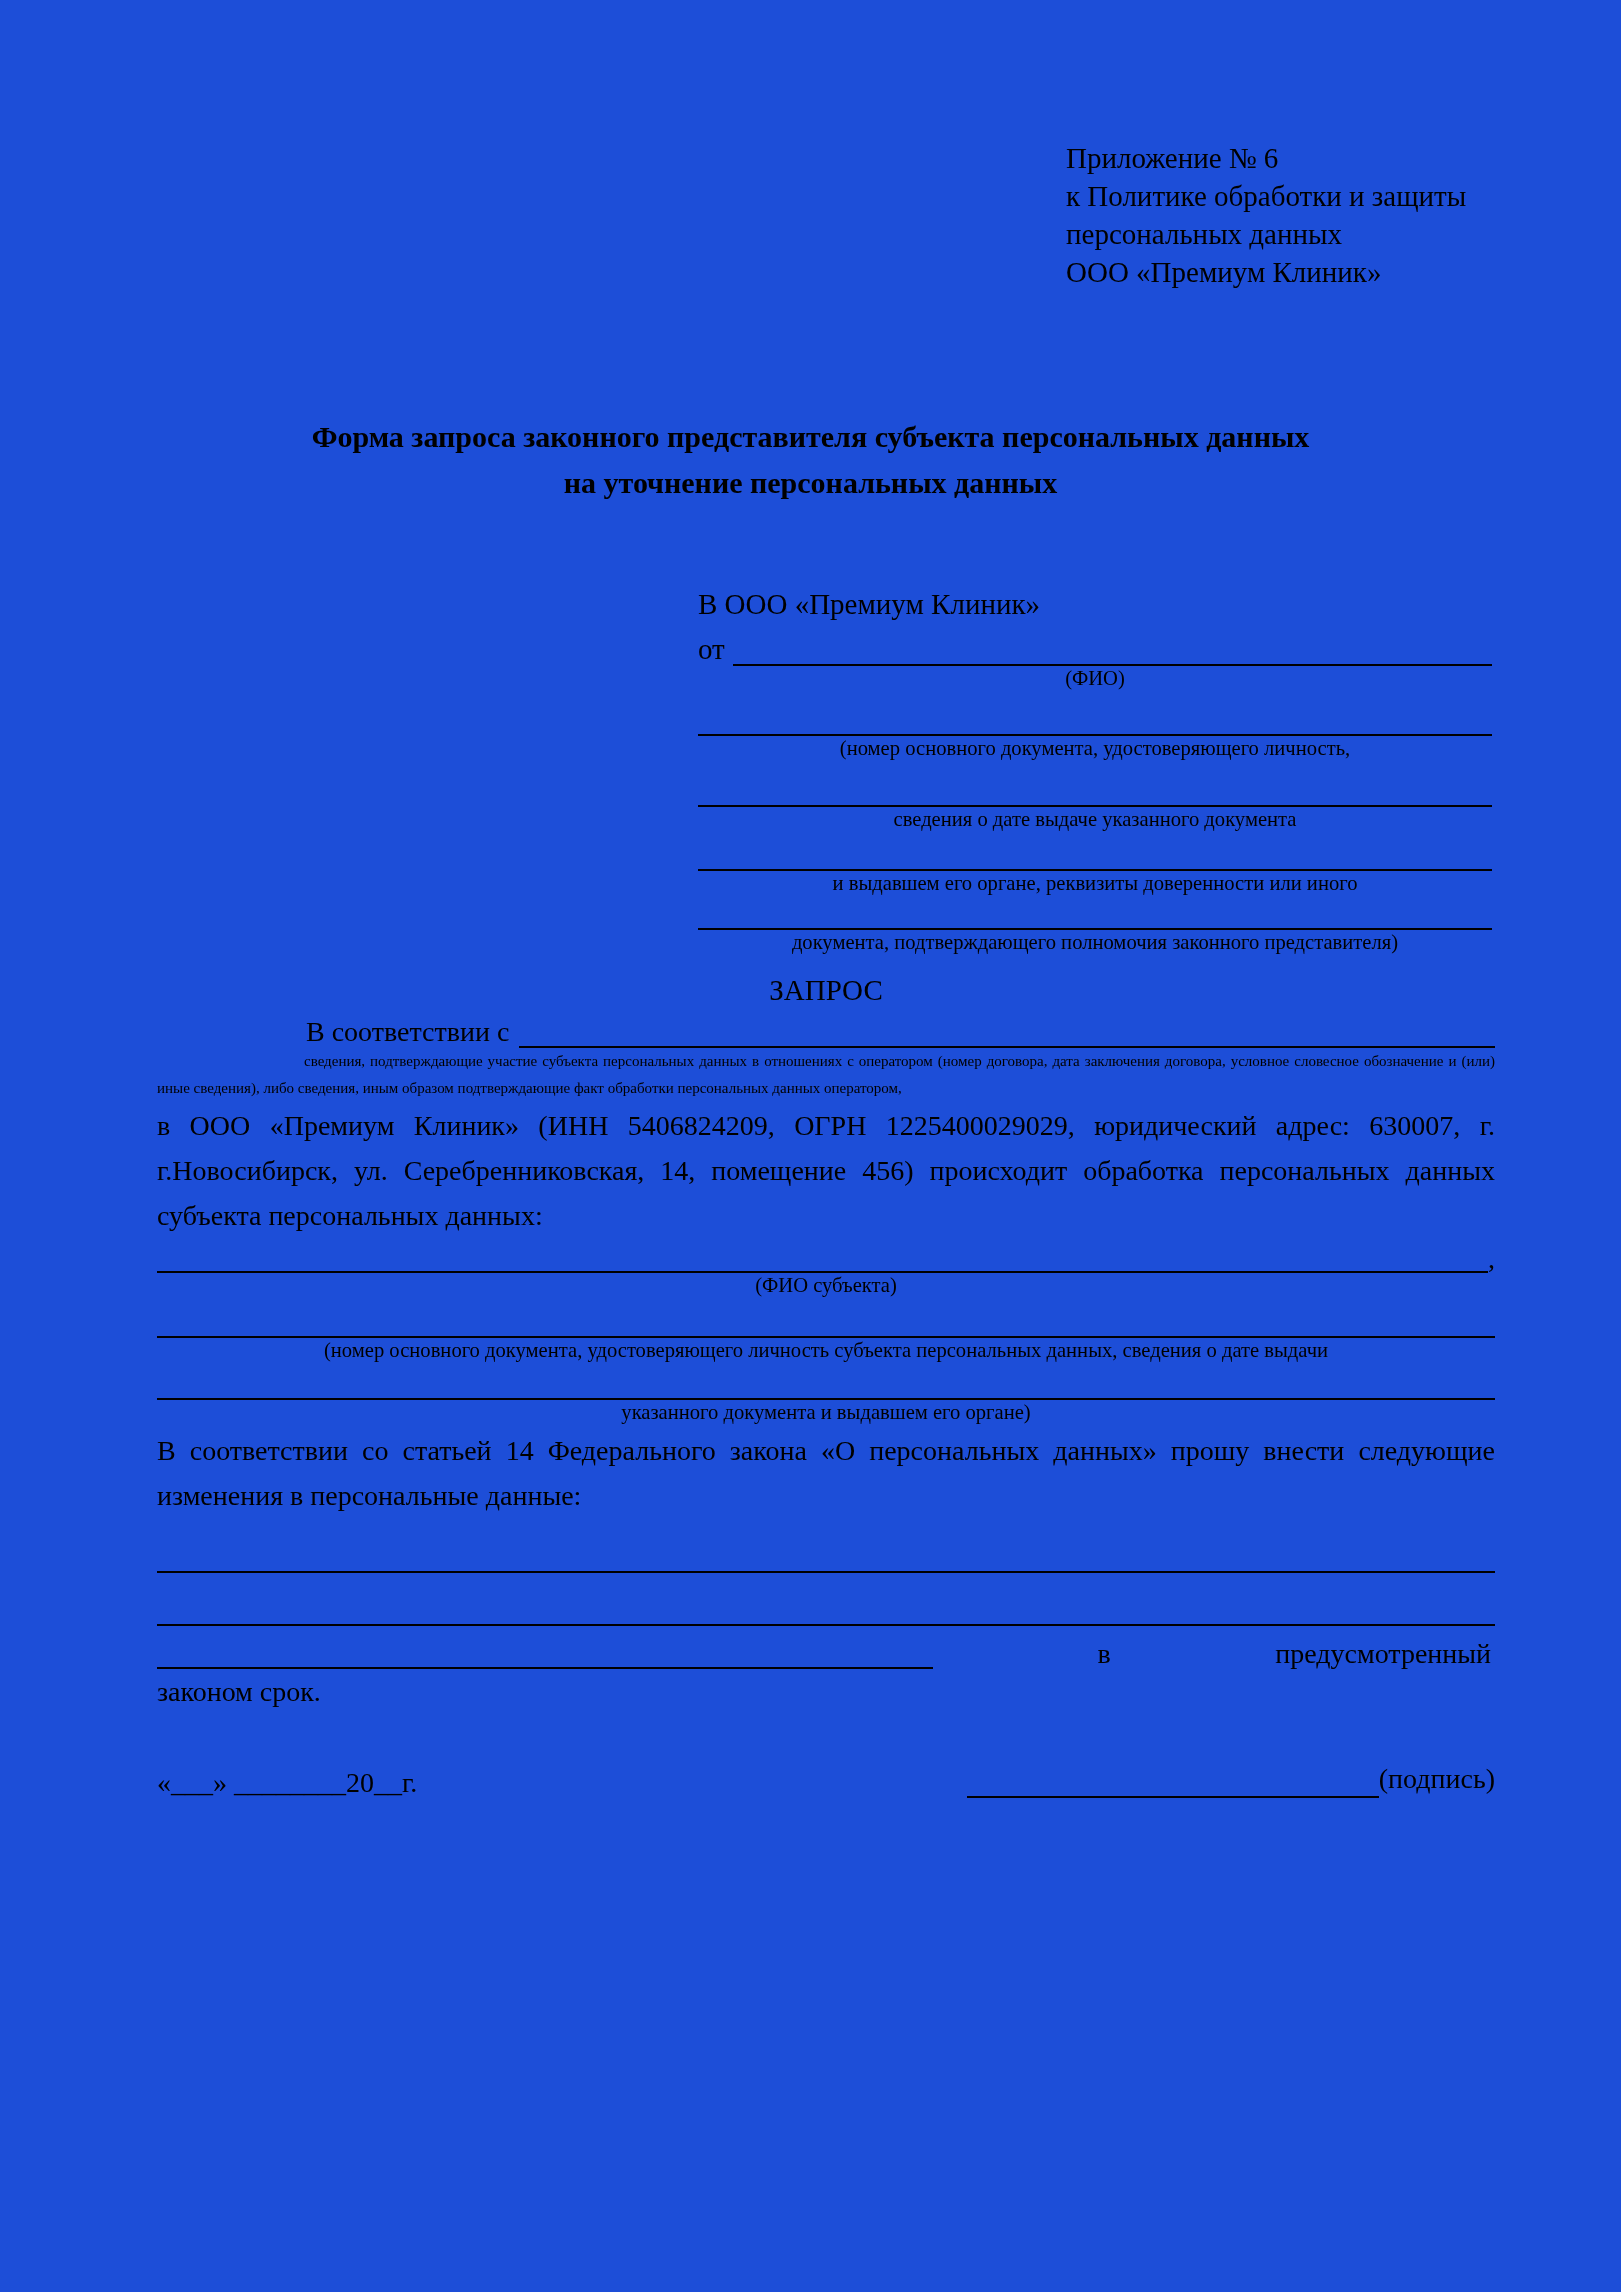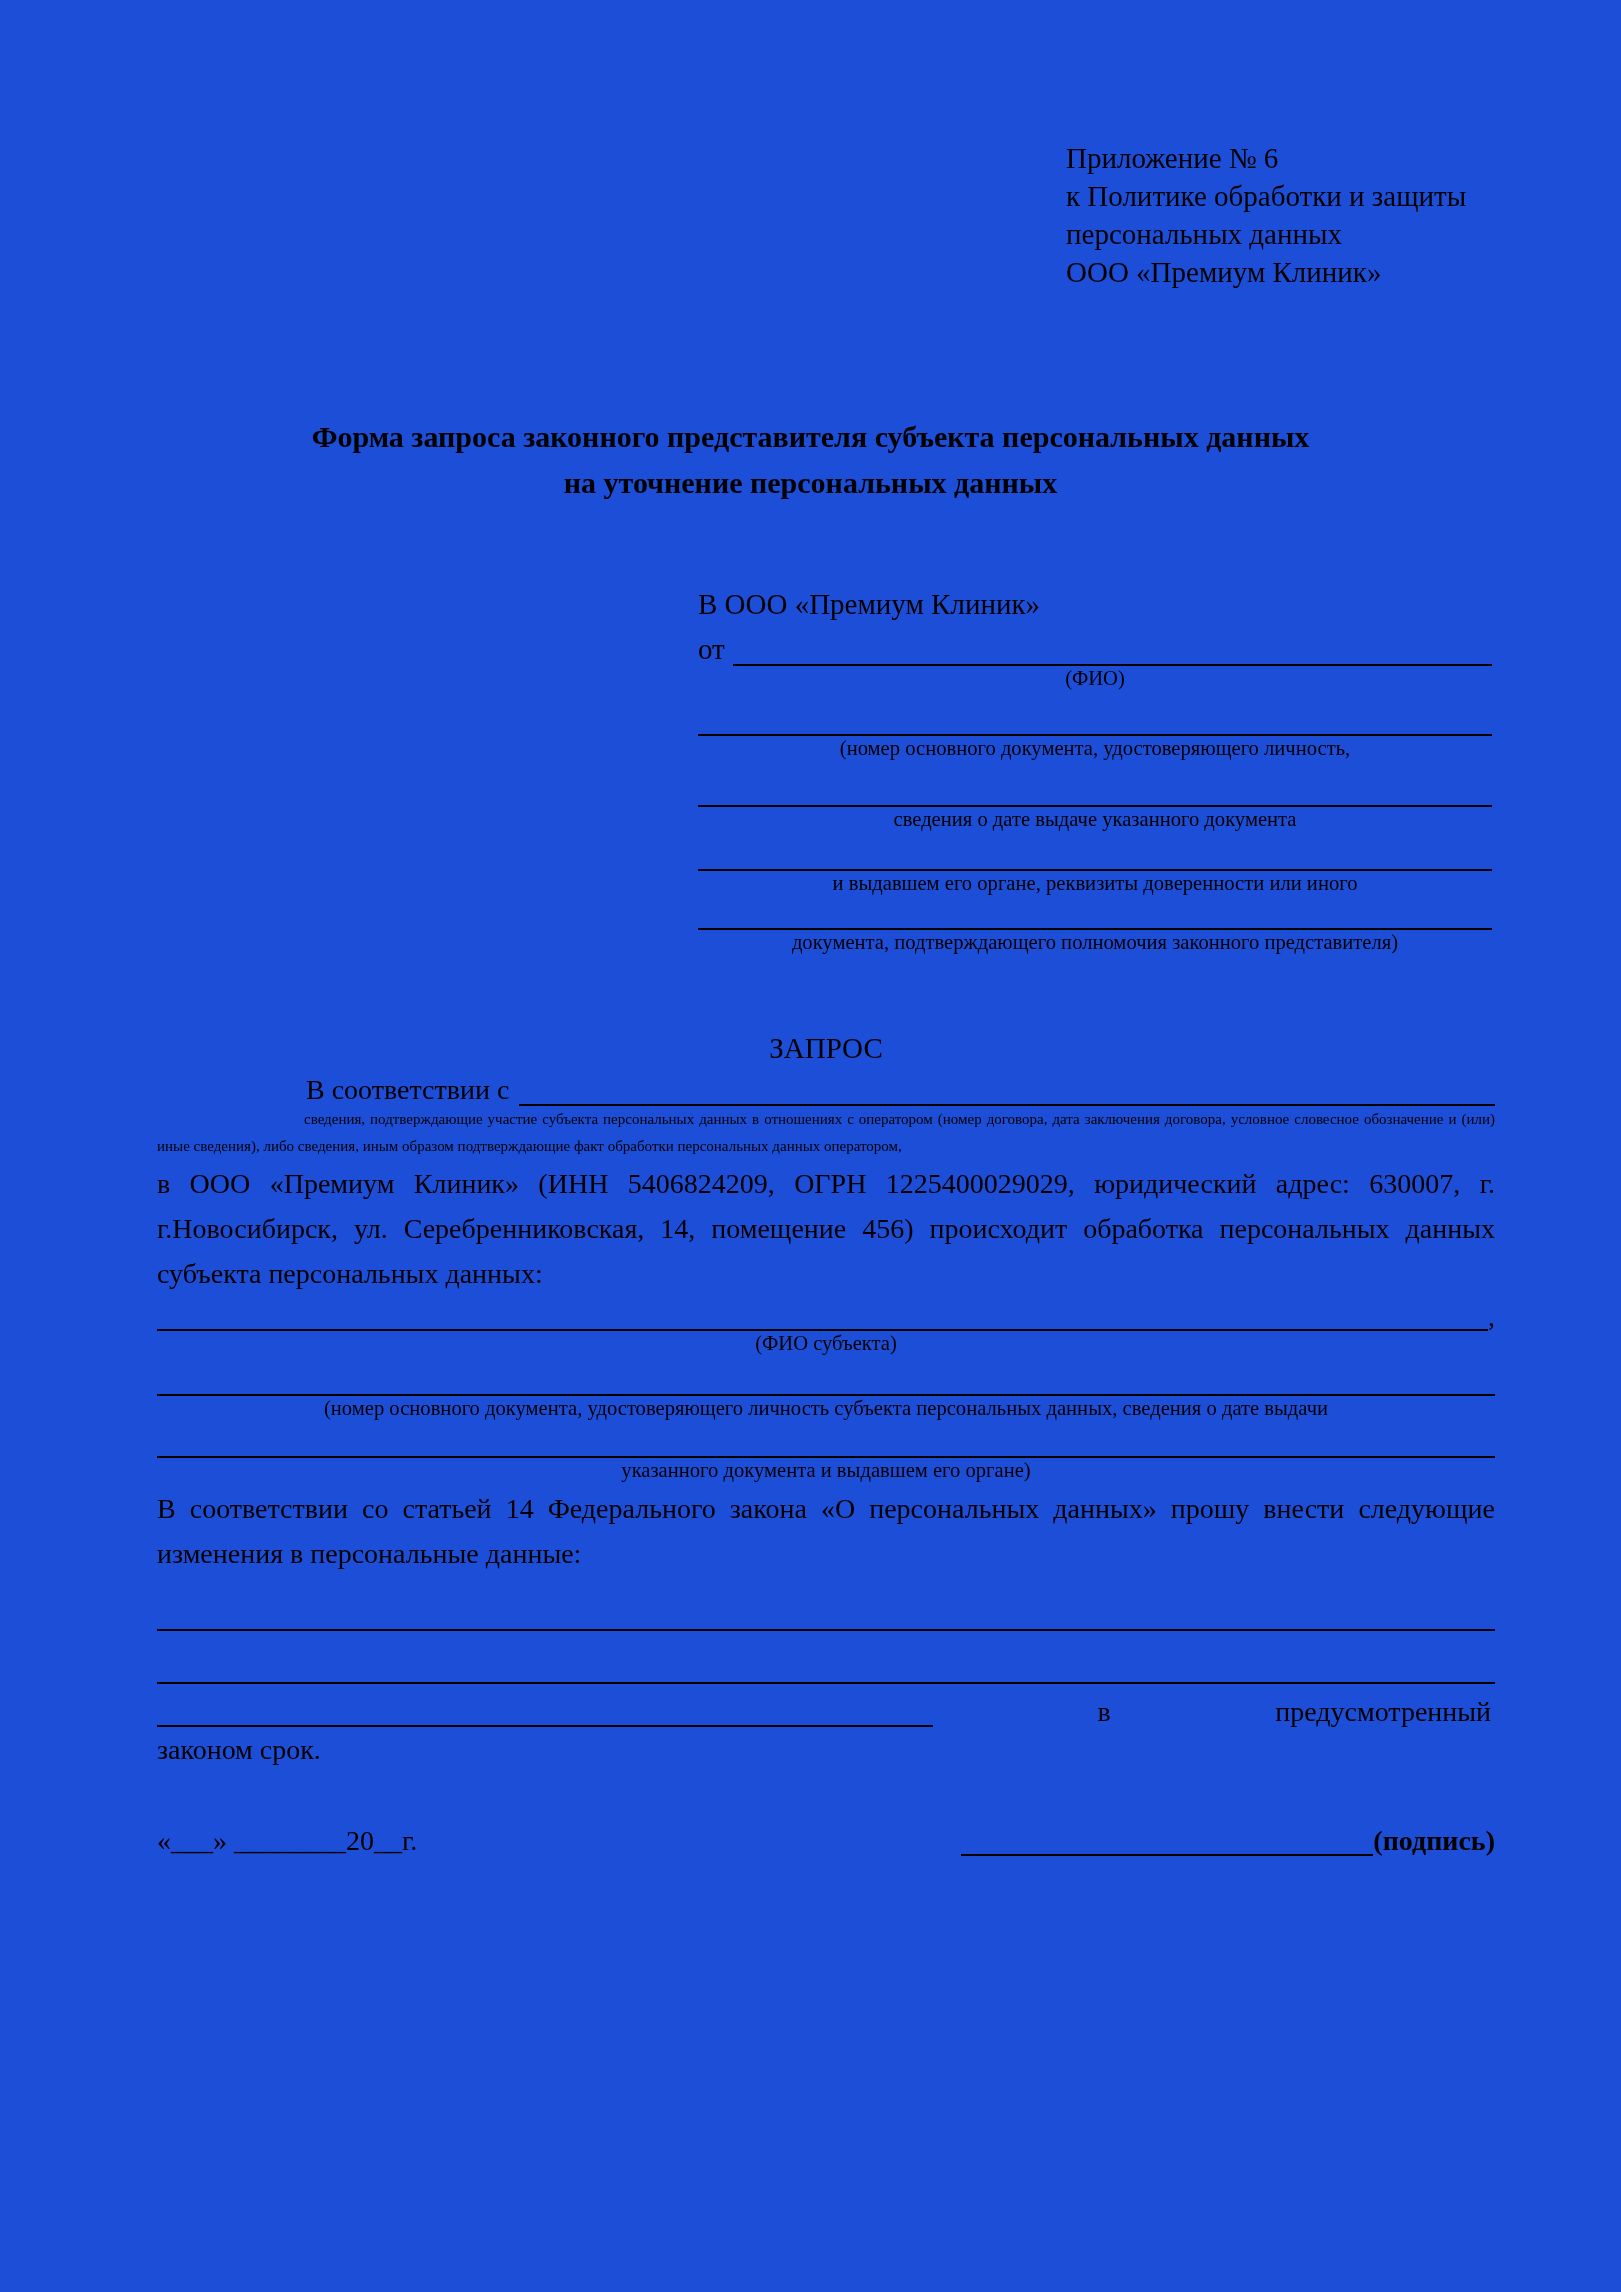--- a/index.html
+++ b/index.html
@@ -21,21 +21,21 @@
     font-size:29px;
   }
   .addr-to{line-height:37px;}
   .from-row{display:flex;align-items:flex-end;height:43px;}
   .from-row .lbl{flex:0 0 auto;padding-right:7.8px;}
   .fill-line{flex:1 1 auto;border-bottom:2.9px solid #000;height:100%;}
   .cap{font-size:20.6px;line-height:24.5px;text-align:center;}
   .blank{border-bottom:2.9px solid #000;}
   .b44{height:43px;} .b46{height:45px;} .b38{height:37px;} .b34{height:33px;}
   .body-col{
-    position:absolute;left:157px;right:126px;top:1032px;
+    position:absolute;left:157px;right:126px;top:974px;
     font-size:28px;
   }
   .zapros{ text-align:center;line-height:33px;font-size:29px;}
   .intro-row{display:flex;align-items:flex-end;height:37px;margin-top:3.9px;}
   .intro-row .lbl{flex:0 0 auto;padding-left:149px;padding-right:9.8px;white-space:nowrap;}
   .smalljust{font-size:15px;line-height:27.4px;text-align:justify;text-indent:147px;}
   .mainpar{line-height:45px;text-align:justify;}
   .fio-row{display:flex;align-items:flex-end;height:35px;}
   .fio-row .comma{flex:0 0 auto;line-height:29px;}
   .blankA{height:39px;border-bottom:2.9px solid #000;}
@@ -44,21 +44,21 @@
   .big-blank1{height:47px;margin-top:5.9px;border-bottom:2.9px solid #000;}
   .big-blank2{height:51px;border-bottom:2.9px solid #000;}
   .ans1{margin-top:7.8px;line-height:45px;text-align:justify;text-align-last:justify;text-indent:147px;}
   .ans-row{display:flex;align-items:flex-end;height:43px;justify-content:space-between;}
   .ans-row .addr-line{flex:0 0 58%;border-bottom:2.9px solid #000;height:100%;}
   .ans-row .w{flex:0 0 auto;line-height:31px;}
   .ans-row .w2{margin-right:3.9px;}
   .ans3{line-height:45px;}
   .footer-row{display:flex;justify-content:space-between;align-items:flex-end;margin-top:45px;height:39px;}
   .date-field{line-height:31px;white-space:nowrap;}
-  .sig-group{display:flex;align-items:flex-end;font-weight:bold;}
+  .sig-group{display:flex;align-items:flex-start;}
   .sig-line{width:412px;border-bottom:2.9px solid #000;height:33px;}
   .sig-cap{line-height:31px;white-space:nowrap;}
 </style>
 </head>
 <body>
 
 <div class="page">
 
   <div class="header-block">
     <div>Приложение № 6</div>

